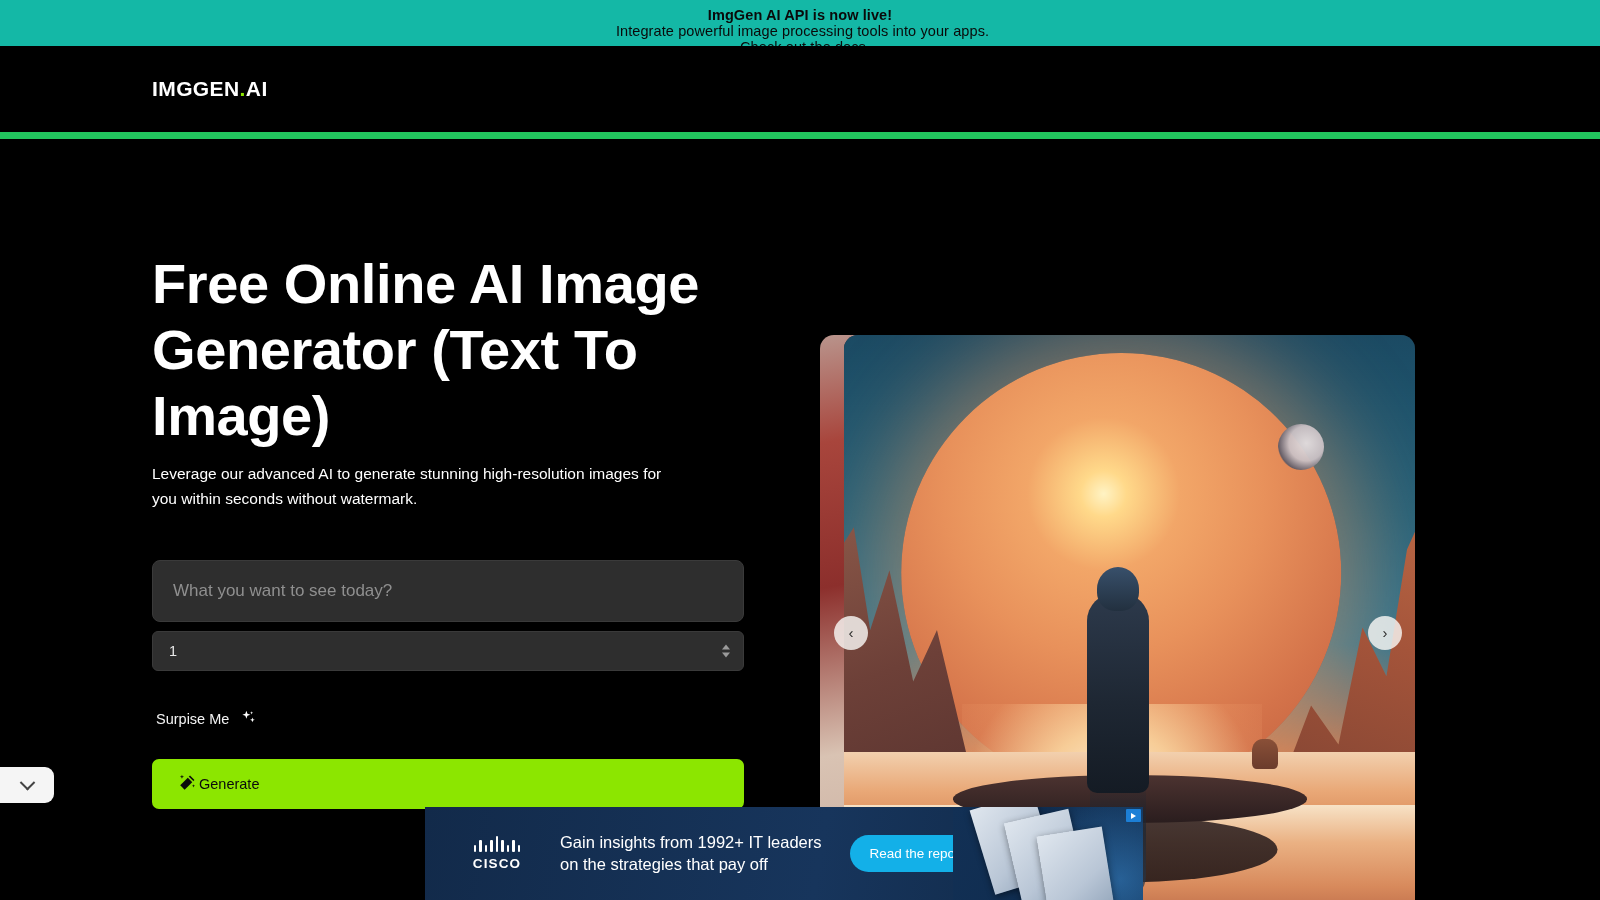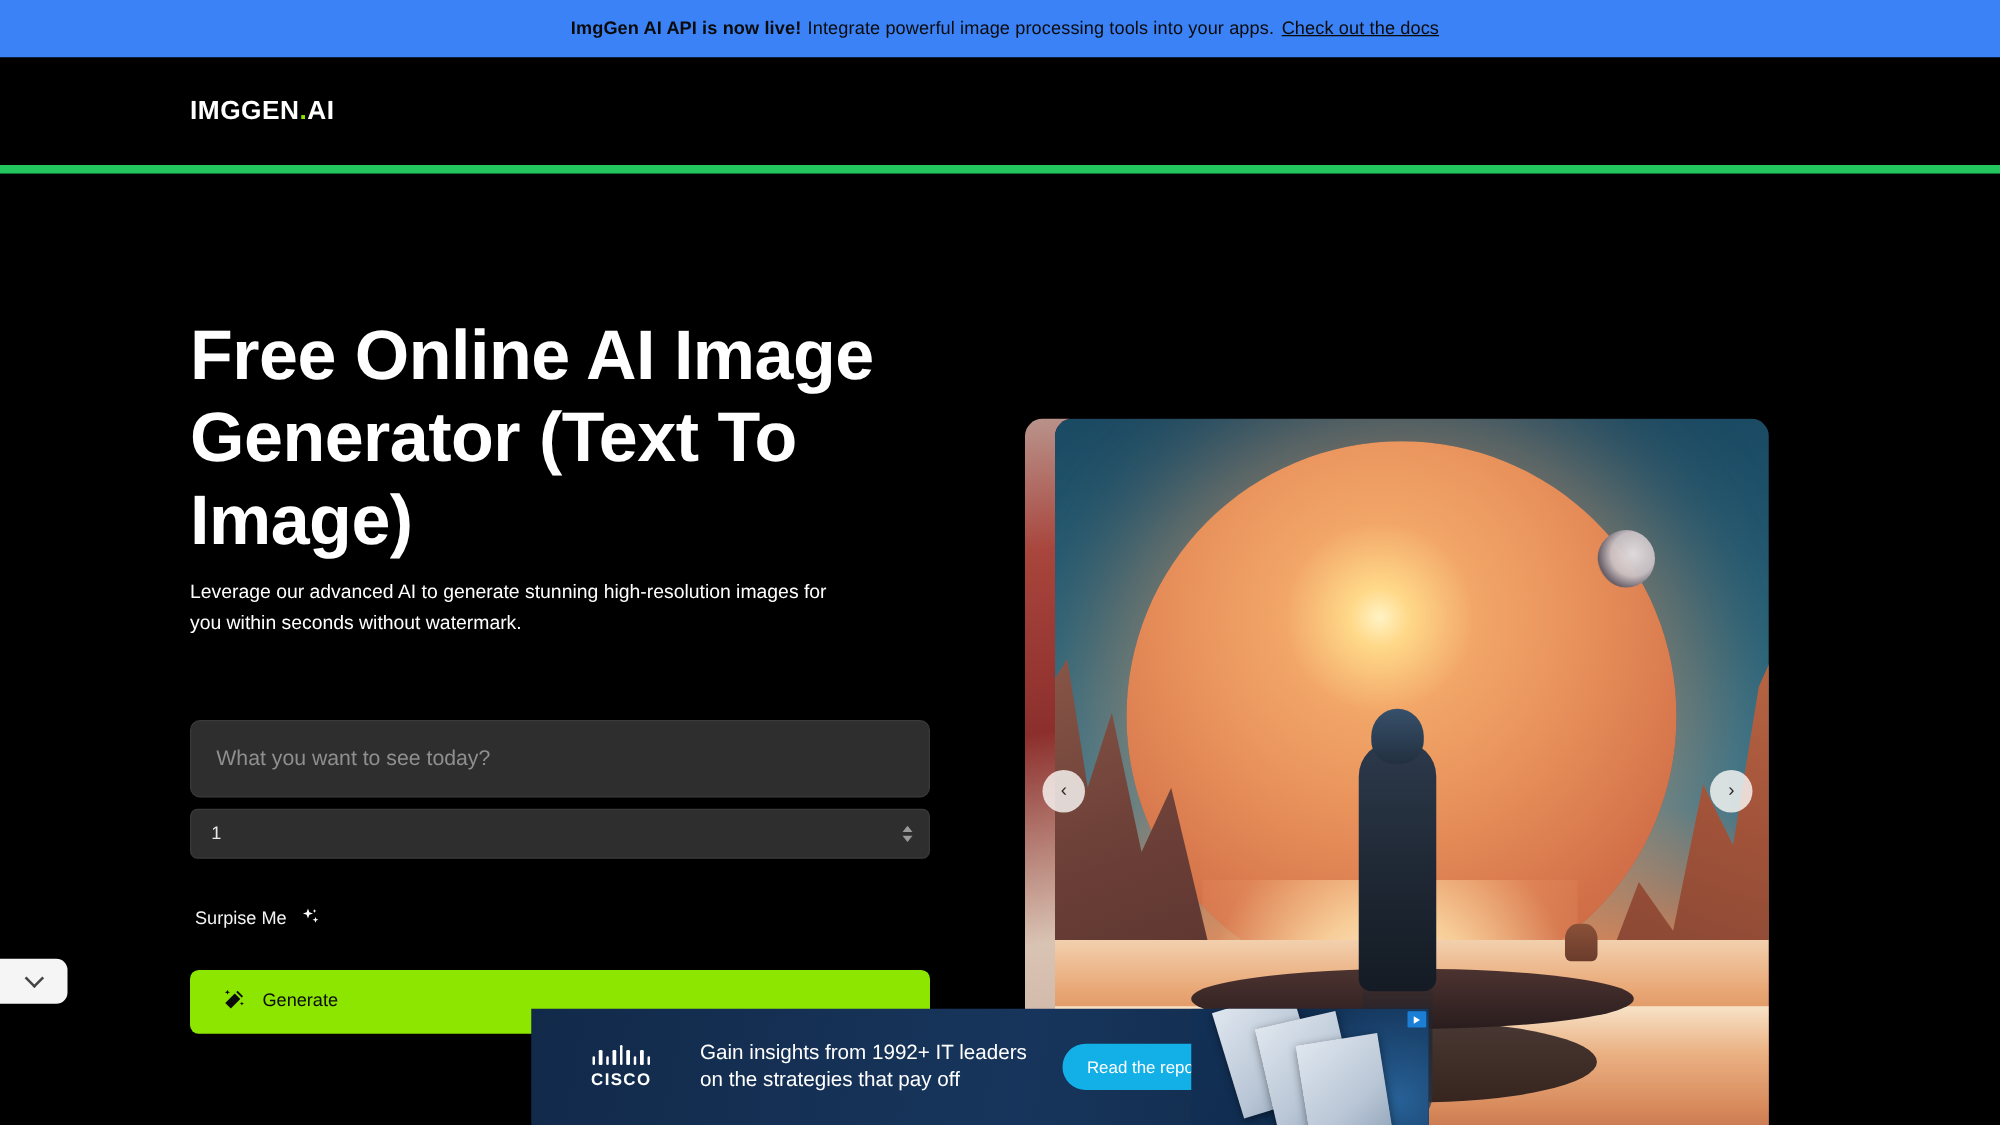--- a/index.html
+++ b/index.html
@@ -6,23 +6,23 @@
   html, body {
     width:1600px; height:900px;
     background:#000;
     font-family:"Liberation Sans", sans-serif;
     overflow:hidden;
   }
 
   
   .announce {
     height:46px; width:100%;
-    background:#3b82f6;
+    background:#14b8a6;
     display:flex; align-items:center; justify-content:center;
-    color:#0a0a0a; font-size:14.5px; letter-spacing:.1px;
+    color:#0a0a0a; font-size:14.5px; letter-spacing:.1px;flex-direction:column;
   }
   .announce .rocket { margin-right:5px; font-size:14px; }
   .announce .strong { font-weight:700; }
   .announce .rest { margin-left:5px; font-weight:400; }
   .announce .docs {
     margin-left:6px; color:#0a0a0a; text-decoration:underline;
     font-weight:400; cursor:pointer;
   }
 
   
@@ -72,21 +72,21 @@
   h1.title {
     color:#fff; font-size:56px; line-height:1.18; font-weight:700;
     letter-spacing:-.4px; max-width:600px;
   }
   .subtitle {
     margin-top:13px; color:#ffffff; font-size:15.5px; line-height:1.6;
     max-width:520px;
   }
 
   .prompt-box {
-    margin-top:64px; width:592px; height:62px;
+    margin-top:48px; width:592px; height:62px;
     background:#2e2e2e; border:1px solid #3a3a3a; border-radius:8px;
     display:flex; align-items:center; padding:0 20px;
   }
   .prompt-box input {
     width:100%; background:transparent; border:none; outline:none;
     color:#f0f0f0; font-size:17px; font-family:inherit;
   }
   .prompt-box input::placeholder { color:#8f8f8f; }
 
   .samples-label { margin-top:28px; color:#dcdcdc; font-size:13.5px; }
@@ -110,21 +110,21 @@
   .actions {
     margin-top:30px; width:592px;
     display:flex; justify-content:flex-end; gap:22px;flex-direction:column;
   }
   .surprise {
     display:flex; align-items:center; gap:11px;
     color:#f4f4f4; font-size:14.5px; cursor:pointer; background:none;
     border:none; font-family:inherit; padding:8px 4px;
   }
   .generate {
-    display:flex; align-items:center; gap:13px;
+    display:flex; align-items:center; gap:2px;
     background:#8ce600; color:#0b0b0b; font-size:14.5px; font-weight:500;
     border:none; border-radius:7px; padding:14px 26px; cursor:pointer;
     font-family:inherit;
   }
 
   
   .carousel {
     position:absolute; left:820px; top:196px; width:595px; height:595px;
   }
   .slide-prev {

